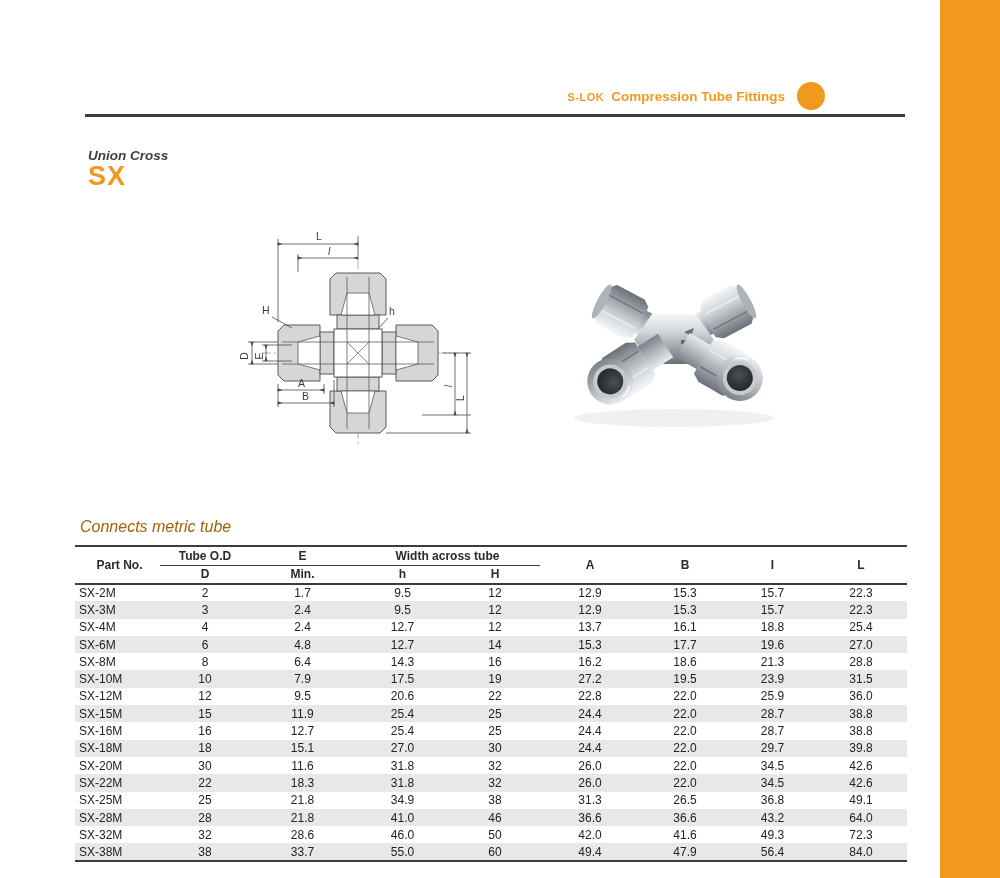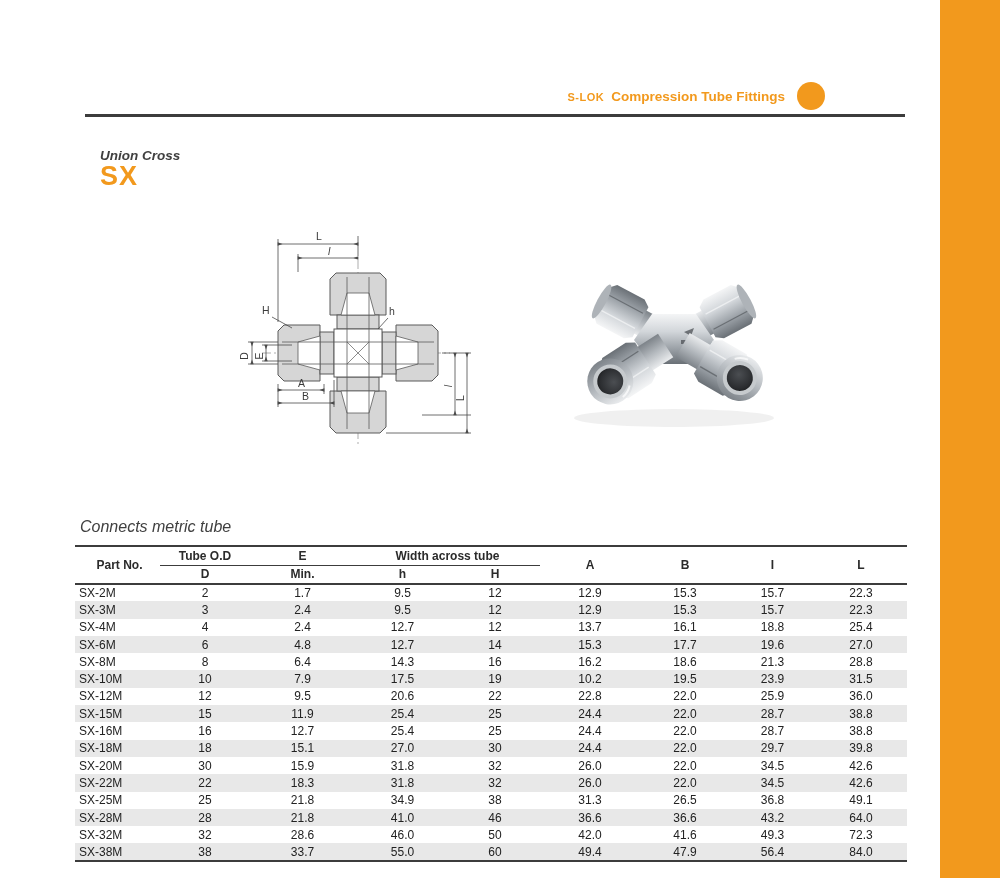--- a/index.html
+++ b/index.html
@@ -17,30 +17,30 @@
 
   
   .header{position:absolute;left:85px;top:84px;width:828px;height:28px;}
   .header-text{position:absolute;right:128px;top:3px;white-space:nowrap;color:var(--accent);}
   .brand{font-weight:bold;font-size:11px;letter-spacing:.5px;margin-right:7px;}
   .header-title{font-weight:bold;font-size:13.5px;}
   .header-dot{position:absolute;right:88px;top:-2px;width:28px;height:28px;border-radius:50%;background:var(--accent);}
   .header-rule{position:absolute;left:85px;top:114px;width:820px;height:3px;background:var(--rule);}
 
   
-  .product{position:absolute;left:100px;top:148px;}
+  .product{position:absolute;left:88px;top:148px;}
   .product-name{font-style:italic;font-weight:bold;font-size:13.5px;color:#3f3f3f;}
   .product-code{font-weight:bold;font-size:27px;color:var(--accent);letter-spacing:1px;line-height:1.0;}
 
   
   .drawing{position:absolute;left:236px;top:224px;width:274px;height:246px;}
   .photo{position:absolute;left:538px;top:252px;width:272px;height:180px;}
 
   
-  .section-title{position:absolute;left:80px;top:518px;font-style:italic;font-size:16px;color:#404040;}
+  .section-title{position:absolute;left:80px;top:518px;font-style:italic;font-size:16px;color:#a16207;}
 
   
   .spec-table{position:absolute;left:75px;top:545px;width:832px;border-collapse:collapse;table-layout:fixed;
     font-size:12px;color:var(--ink);}
   .spec-table th,.spec-table td{font-weight:normal;text-align:center;vertical-align:middle;padding:0;}
   .spec-table thead th{font-weight:bold;color:#2b2b2b;height:19px;}
   .spec-table thead{border-top:2px solid var(--rule);border-bottom:2px solid var(--rule);margin-top:48px;}
   .spec-table thead th.grp{border-bottom:1.5px solid var(--rule);}
   .spec-table tbody{border-bottom:2px solid var(--rule);margin-top:46px;}
   .spec-table tbody tr{height:17.3px;}
@@ -316,21 +316,21 @@
           <td>18.6</td>
           <td>21.3</td>
           <td>28.8</td>
         </tr>
         <tr>
           <td class="part">SX-10M</td>
           <td>10</td>
           <td>7.9</td>
           <td>17.5</td>
           <td>19</td>
-          <td>10.2</td>
+          <td>27.2</td>
           <td>19.5</td>
           <td>23.9</td>
           <td>31.5</td>
         </tr>
         <tr>
           <td class="part">SX-12M</td>
           <td>12</td>
           <td>9.5</td>
           <td>20.6</td>
           <td>22</td>
@@ -368,21 +368,21 @@
           <td>27.0</td>
           <td>30</td>
           <td>24.4</td>
           <td>22.0</td>
           <td>29.7</td>
           <td>39.8</td>
         </tr>
         <tr>
           <td class="part">SX-20M</td>
           <td>30</td>
-          <td>15.9</td>
+          <td>11.6</td>
           <td>31.8</td>
           <td>32</td>
           <td>26.0</td>
           <td>22.0</td>
           <td>34.5</td>
           <td>42.6</td>
         </tr>
         <tr>
           <td class="part">SX-22M</td>
           <td>22</td>

